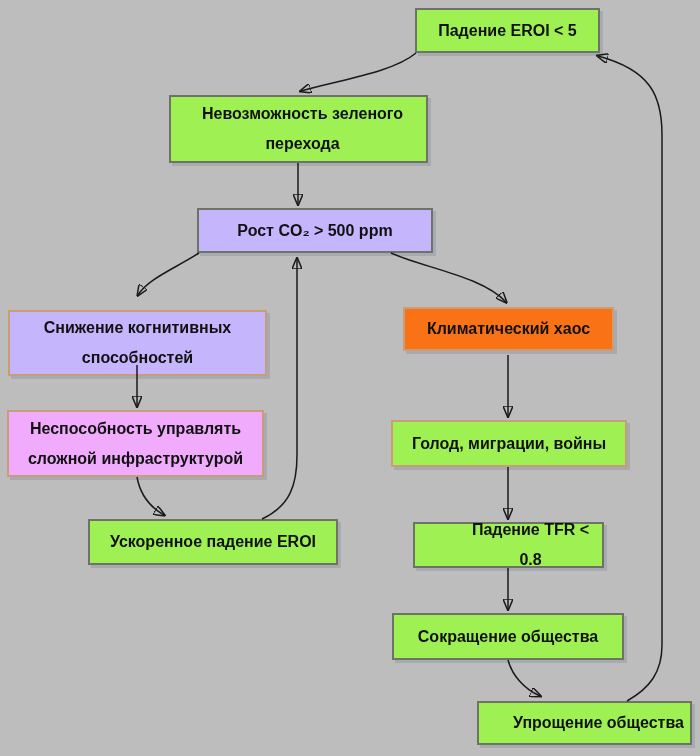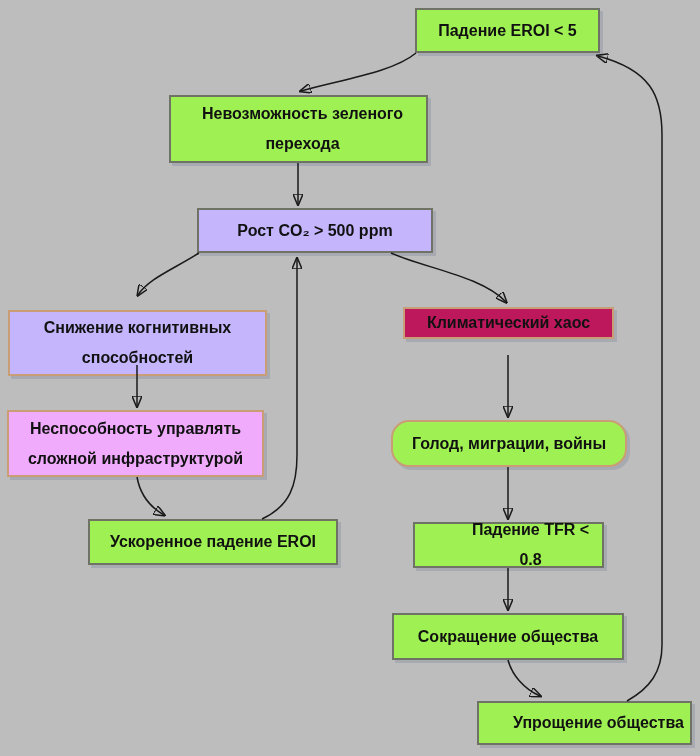--- a/index.html
+++ b/index.html
@@ -34,22 +34,22 @@
   <div id="nodes-root">
       <div class="node" style="left: 415px; top: 8px; width: 185px; height: 45px; background: rgb(159, 241, 83); border-color: rgb(110, 115, 102);">Падение EROI &lt; 5</div>
       <div class="node" style="left: 169px; top: 95px; width: 259px; height: 68px; background: rgb(159, 241, 83); border-color: rgb(110, 115, 102); padding-left: 8px;">Невозможность зеленого
 перехода</div>
       <div class="node" style="left: 197px; top: 208px; width: 236px; height: 45px; background: #c4b5fd; border-color: rgb(110, 115, 102);">Рост CO₂ &gt; 500 ppm</div>
       <div class="node" style="left: 8px; top: 299px; width: 259px; height: 66px; background: #c4b5fd; border-color: rgb(201, 158, 118); margin-top: 11px;">Снижение когнитивных
 способностей</div>
       <div class="node" style="left: 7px; top: 410px; width: 257px; height: 67px; background: #f0abfc; border-color: rgb(201, 158, 118);">Неспособность управлять
 сложной инфраструктурой</div>
       <div class="node" style="left: 88px; top: 519px; width: 250px; height: 46px; background: rgb(159, 241, 83); border-color: rgb(110, 115, 102);">Ускоренное падение EROI</div>
-      <div class="node" style="left: 403px; top: 307px; width: 211px; height: 32px; background: #be185d; border-color: rgb(201, 158, 118);">Климатический хаос</div>
-      <div class="node" style="left: 391px; top: 420px; width: 236px; height: 47px; background: rgb(159, 241, 83); border-color: rgb(201, 158, 118); border-radius: 18px;">Голод, миграции, войны</div>
+      <div class="node" style="left: 403px; top: 307px; width: 211px; height: 44px; background: #f97316; border-color: rgb(201, 158, 118);">Климатический хаос</div>
+      <div class="node" style="left: 391px; top: 420px; width: 236px; height: 47px; background: rgb(159, 241, 83); border-color: rgb(201, 158, 118);">Голод, миграции, войны</div>
       <div class="node" style="left: 413px; top: 522px; width: 191px; height: 46px; background: rgb(159, 241, 83); border-color: rgb(110, 115, 102); padding-left: 44px;">Падение TFR &lt; 0.8</div>
       <div class="node" style="left: 392px; top: 613px; width: 232px; height: 47px; background: rgb(159, 241, 83); border-color: rgb(110, 115, 102);">Сокращение общества</div>
       <div class="node" style="left: 477px; top: 701px; width: 215px; height: 44px; background: rgb(159, 241, 83); border-color: rgb(110, 115, 102); padding-left: 28px;">Упрощение общества</div>
     </div>
   <svg class="edge-layer" viewBox="0 0 700 756" xmlns="http://www.w3.org/2000/svg">
     <defs>
       <marker id="arrow" markerUnits="userSpaceOnUse" markerWidth="12" markerHeight="10" refX="10" refY="5" orient="auto">
         <path d="M0,0 L12,5 L0,10 z" fill="#1a1a1a" stroke="none"></path>
       </marker>
     </defs>

